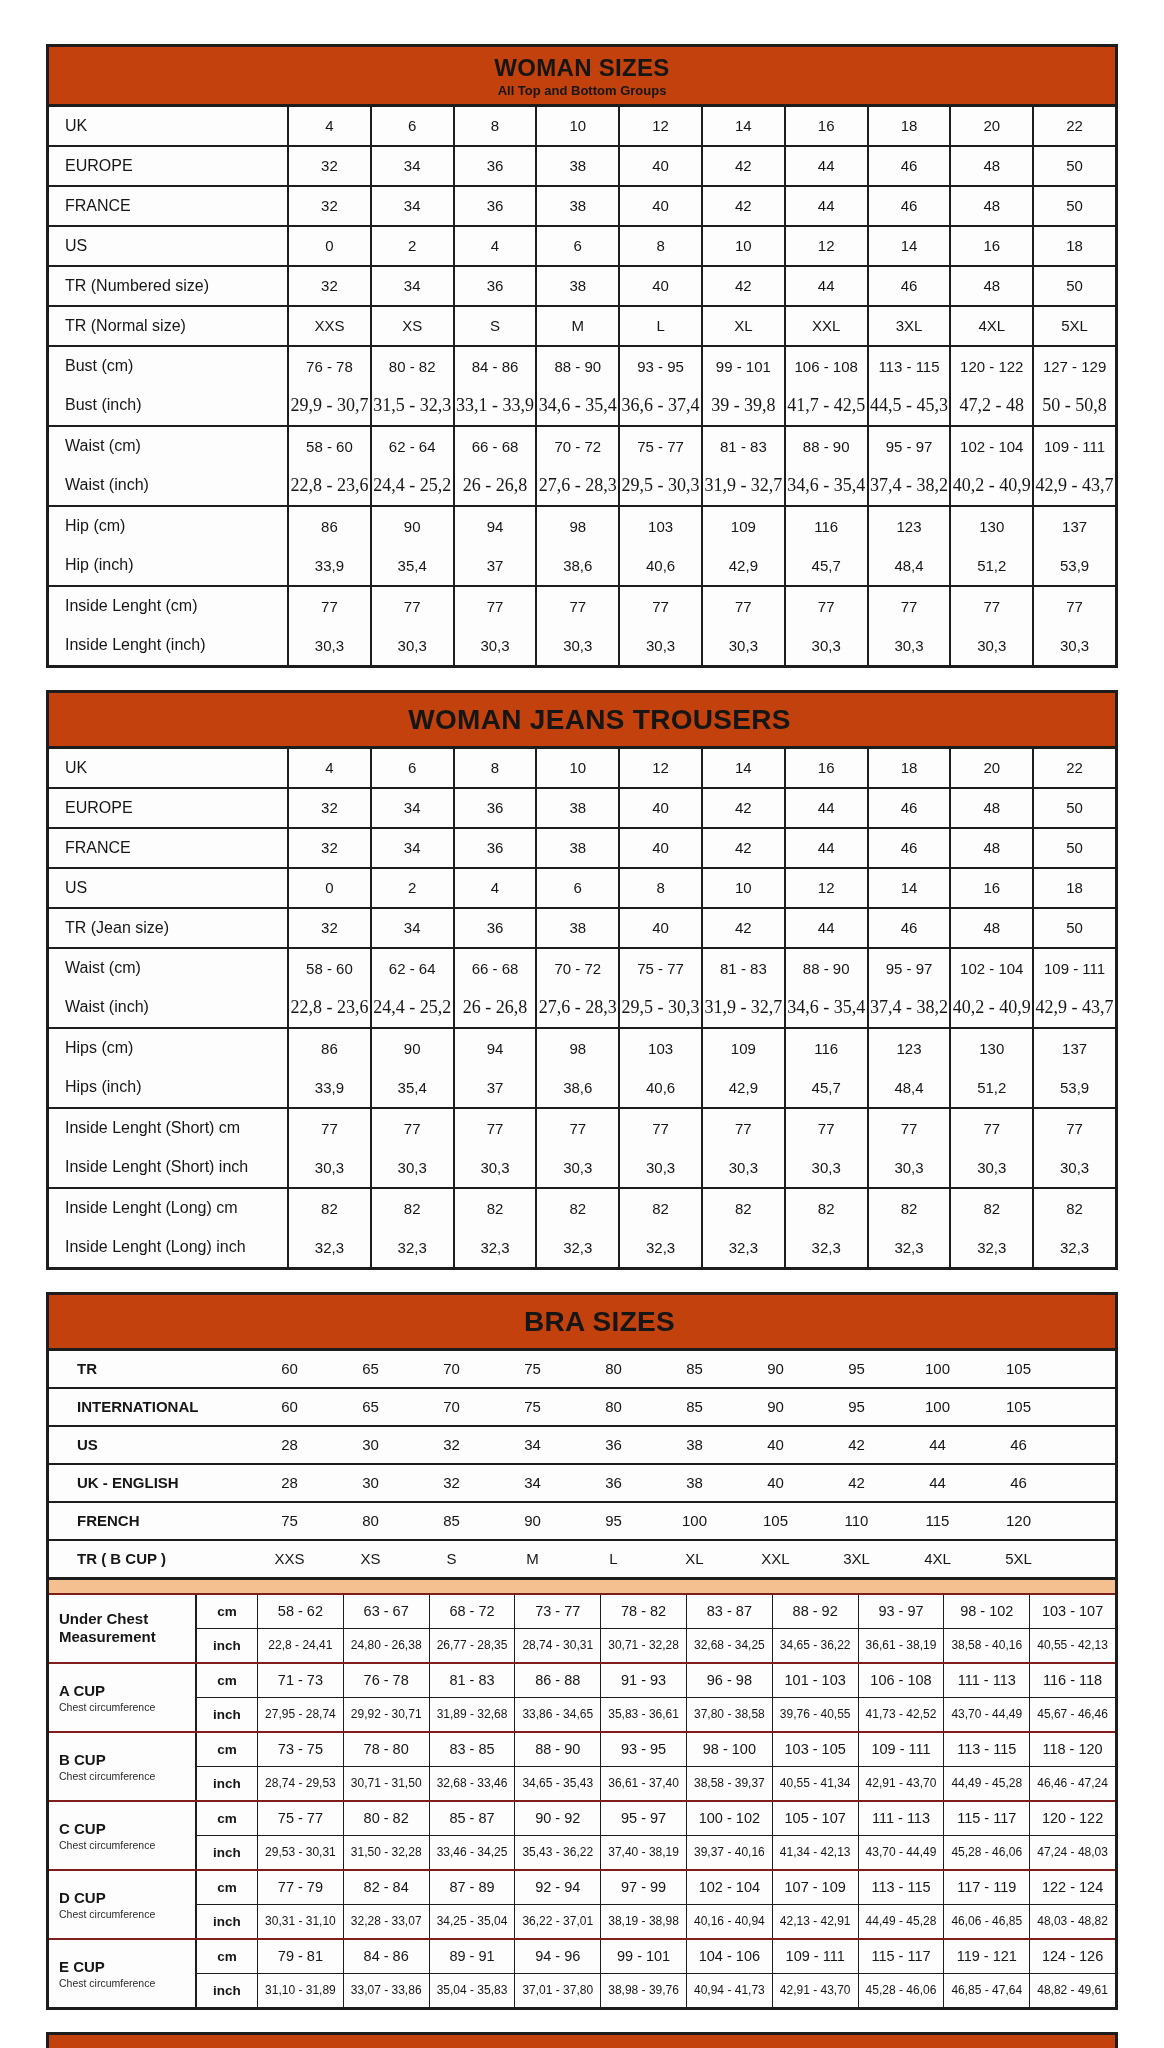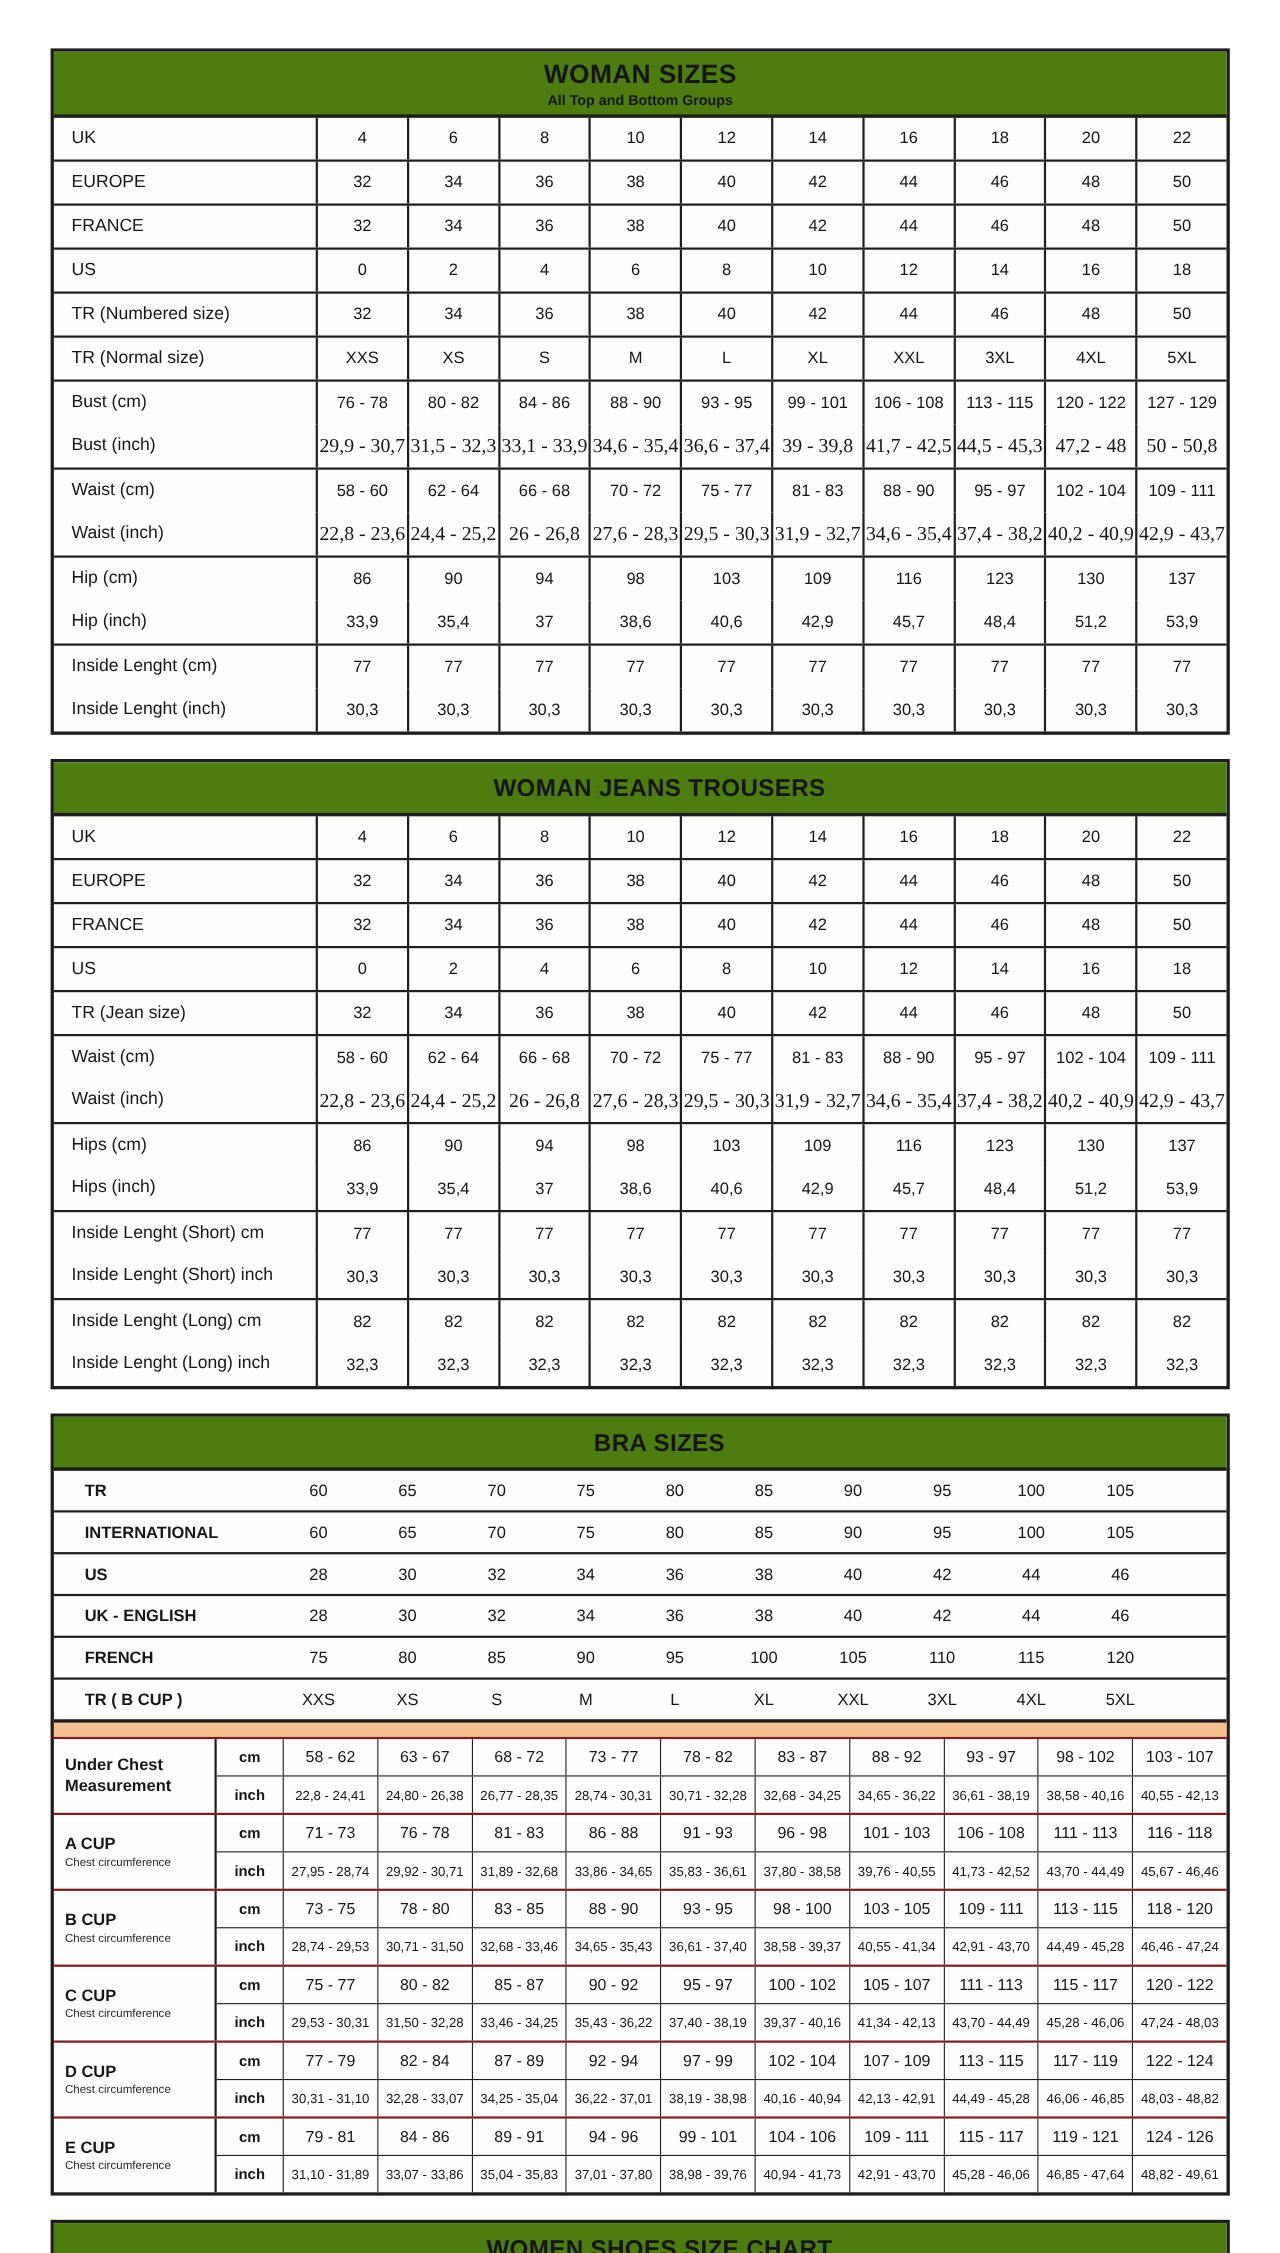--- a/index.html
+++ b/index.html
@@ -7,25 +7,25 @@
     width:1164px; min-height:2048px; background:#ffffff;
     font-family:"Liberation Sans", sans-serif; color:#161616;
     -webkit-font-smoothing:antialiased;
   }
   .wrap{padding:44px 0 20px 46px;}
   .tbl{
     width:1072px; border:3px solid #1d1d1d; background:#fdfdfd;
     margin-bottom:22px; box-sizing:border-box;
   }
   .tbl-header{
-    background:#4d7c0f; text-align:center; padding:7px 0 6px 0;
+    background:#c2410c; text-align:center; padding:7px 0 6px 0;
     border-bottom:3px solid #1d1d1d;
   }
   .tbl-title{font-weight:bold; font-size:24px; letter-spacing:.3px; line-height:1.15;}
-  .tbl-title.mid{font-size:22px; padding:4px 14px;margin-left:35px;}
+  .tbl-title.mid{font-size:28px; padding:4px 14px;margin-left:35px;}
   .tbl-sub{font-weight:bold; font-size:13px; margin-top:1px;}
   
   .grp + .grp{border-top:2px solid #1d1d1d;}
   .row{display:flex; align-items:stretch; height:38px;}
   .row.pairrow{height:39px;}
   .lbl{
     width:238px; min-width:238px; display:flex; align-items:center;
     padding-left:16px; box-sizing:border-box; font-weight:normal; font-size:16px;
   }
   .cell{

